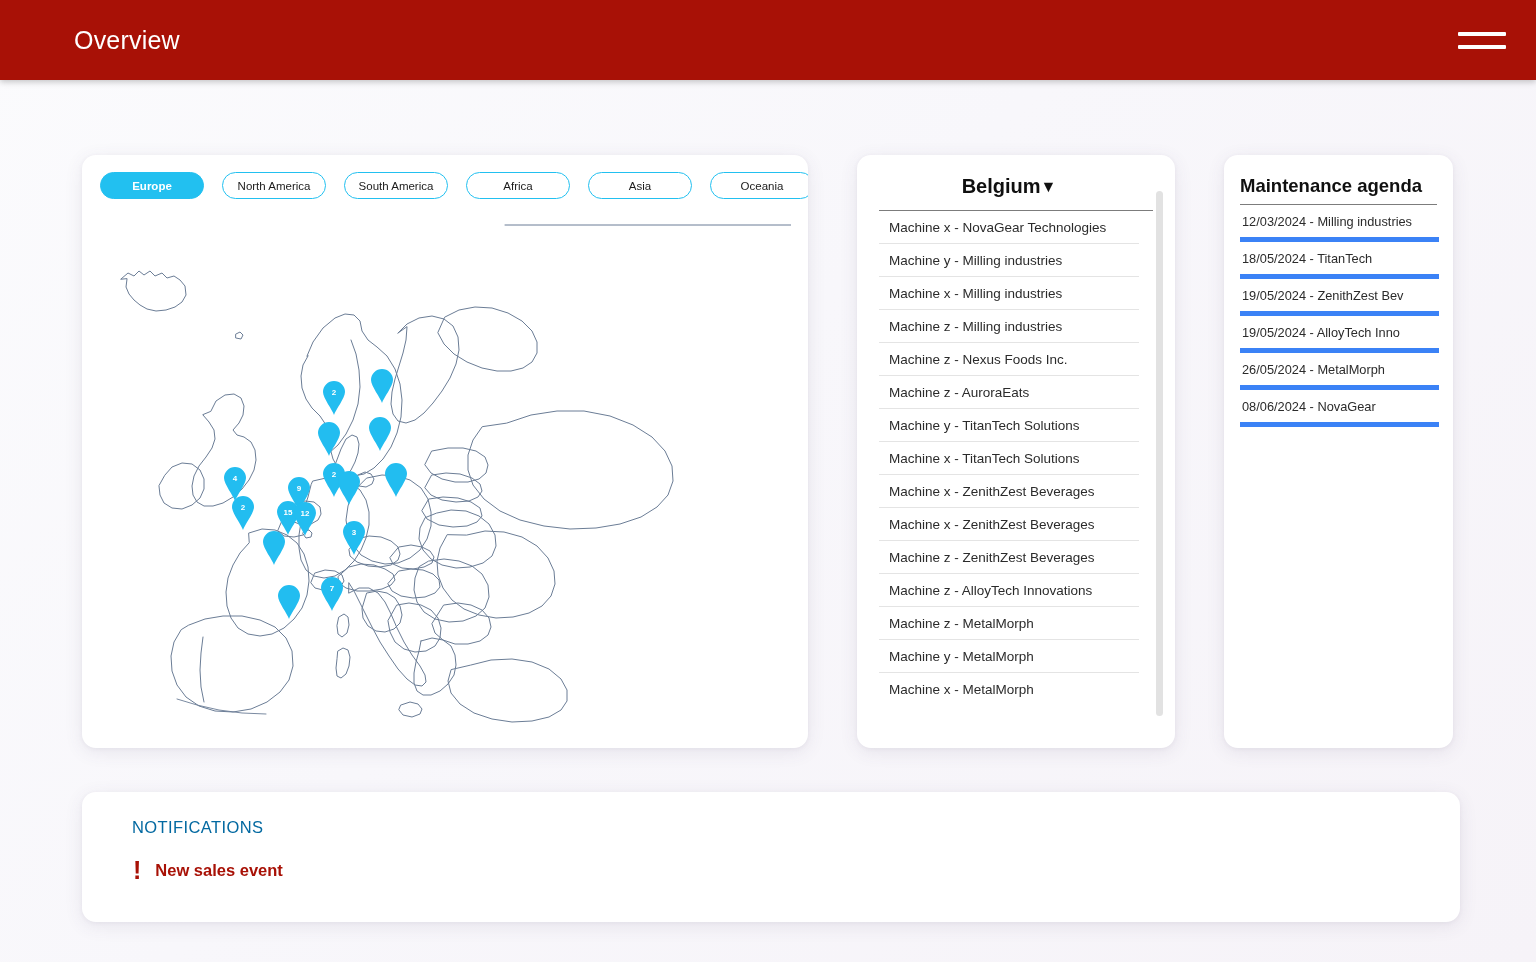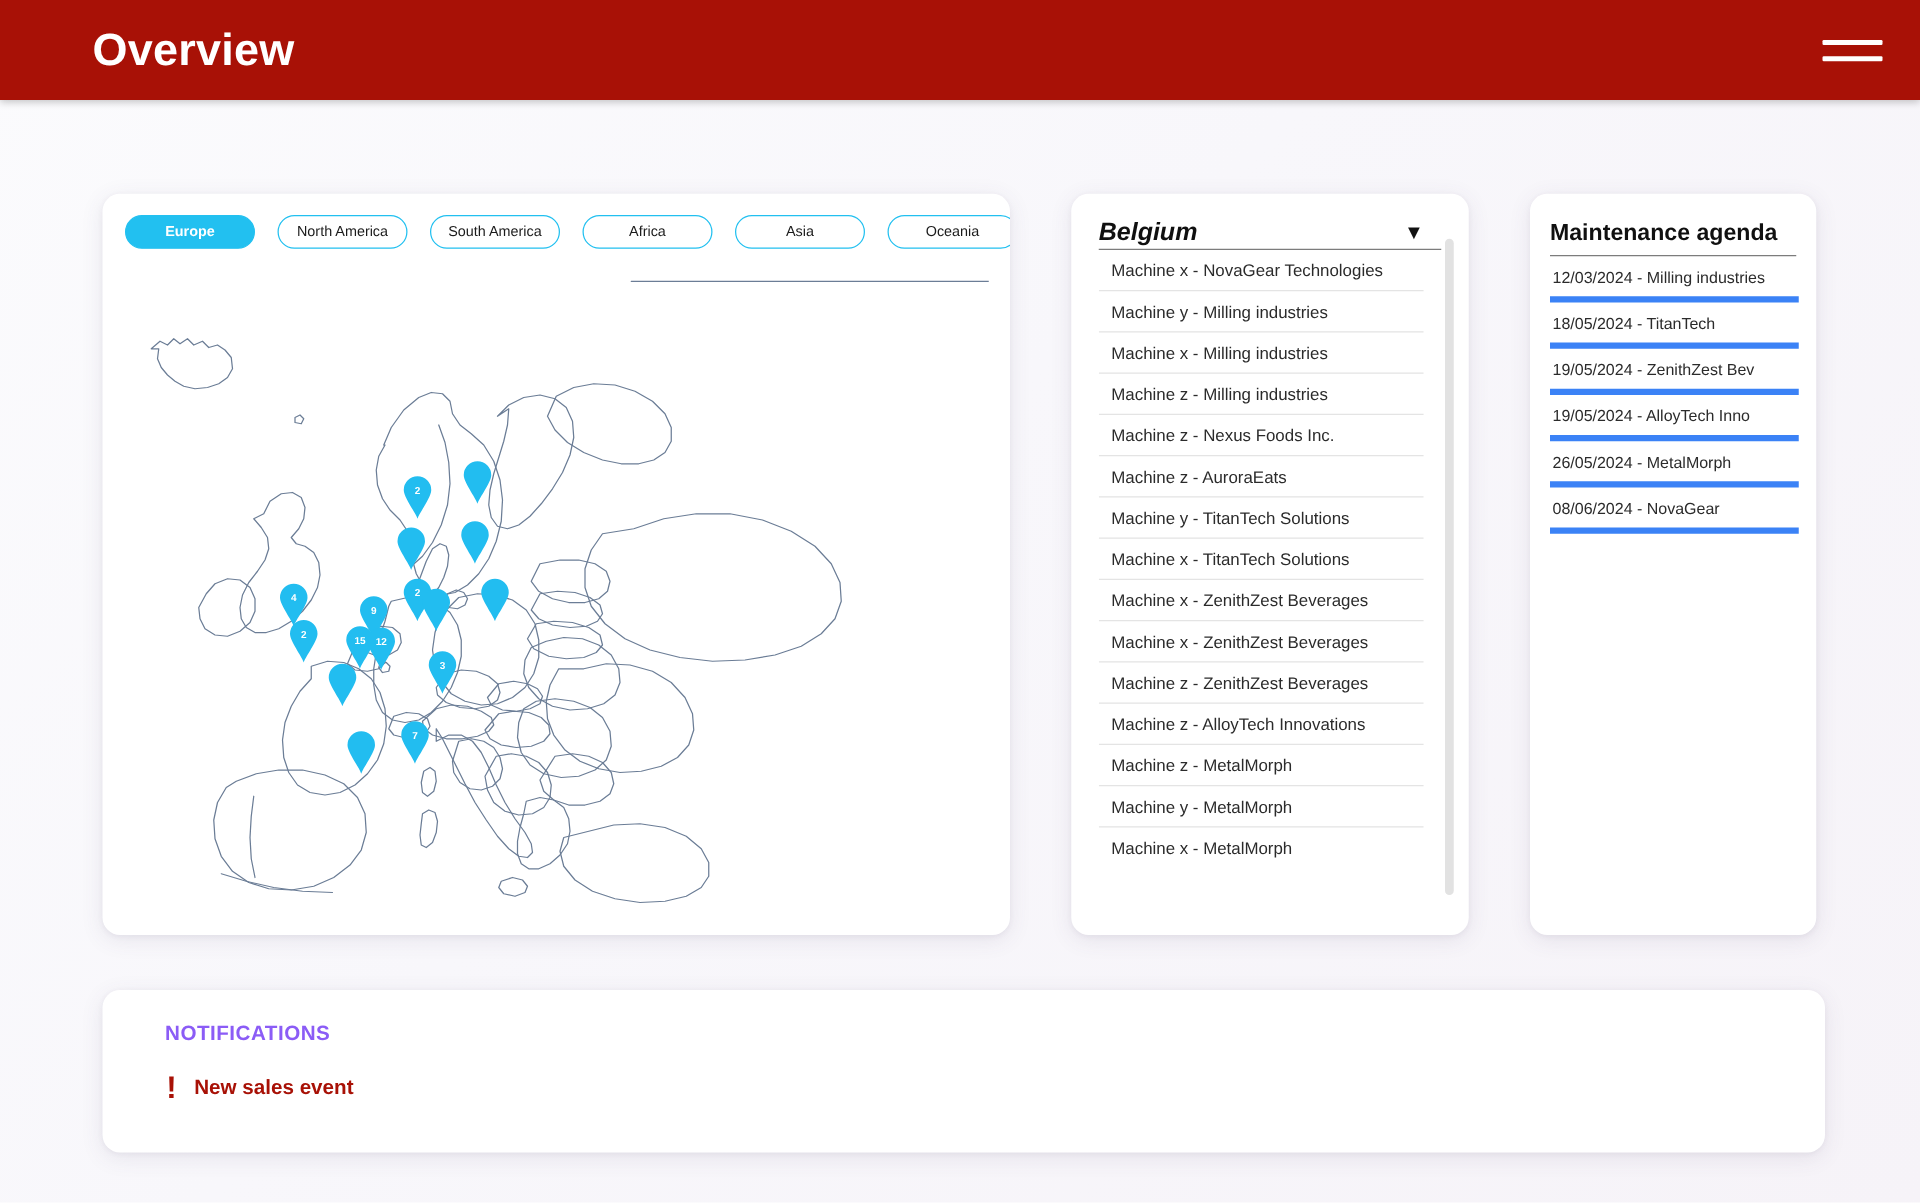--- a/index.html
+++ b/index.html
@@ -21,22 +21,22 @@
     height: 80px;
     background: #a81106;
     display: flex;
     align-items: center;
     justify-content: space-between;
     padding: 0 30px 0 74px;
     box-shadow: 0 2px 6px rgba(0,0,0,0.22);
   }
   .app-title {
     color: #ffffff;
-    font-size: 36px;
-    font-weight: bold;
+    font-size: 25px;
+    font-weight: normal;
     letter-spacing: 0.2px;
   }
   .hamburger {
     width: 48px;
     height: 34px;
     display: flex;
     flex-direction: column;
     justify-content: center;
     gap: 9px;
     cursor: pointer;
@@ -112,26 +112,25 @@
   .machines-card {
     width: 318px;
     height: 593px;
     padding: 20px 14px 16px 22px;
     position: relative;
     overflow: hidden;
   }
   .panel-head {
     display: flex;
     align-items: center;
-    justify-content: space-between;
+    justify-content: center;
     padding-right: 14px;
-    padding-bottom: 1px;
+    padding-bottom: 12px;
     border-bottom: 1.6px solid #7c7c7c;
     margin-right: 8px;
-    font-style: italic;
   }
   .panel-title {
     font-size: 20px;
     font-weight: bold;
     color: #101010;
   }
   .caret { font-size: 16px; color: #111; line-height: 1; }
   .machine-list {
     margin-top: 0;
     margin-right: 22px;
@@ -180,22 +179,22 @@
 
   
   .notif-card {
     margin: 44px 76px 0 82px;
     width: 1378px;
     height: 130px;
     padding: 26px 34px 0 50px;
   }
   .notif-title {
     font-size: 16.5px;
-    font-weight: bold;
-    color: #8b5cf6;
+    font-weight: normal;
+    color: #0369a1;
     letter-spacing: 0.4px;
   }
   .notif-row {
     display: flex;
     align-items: center;
     gap: 14px;
     margin-top: 21px;
   }
   .notif-bang {
     color: #a81106;

